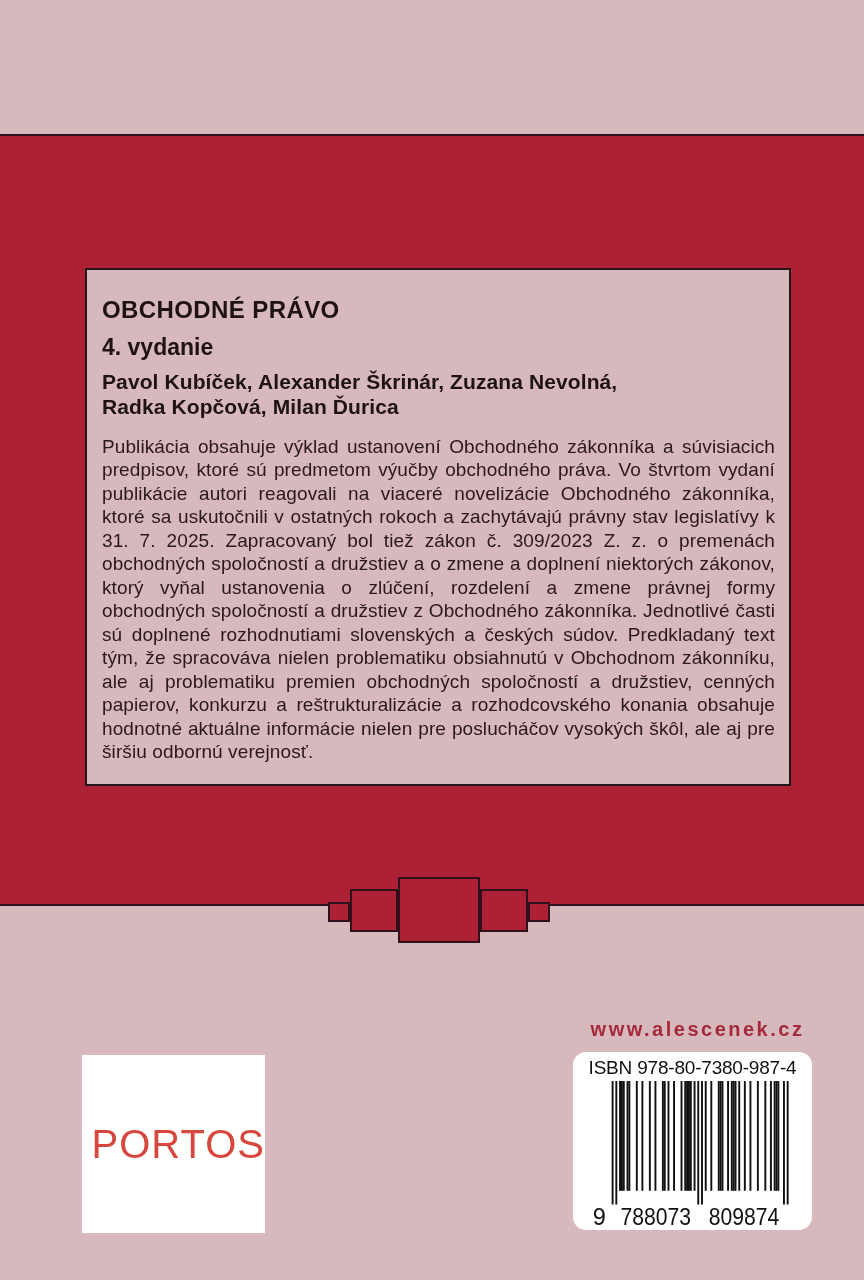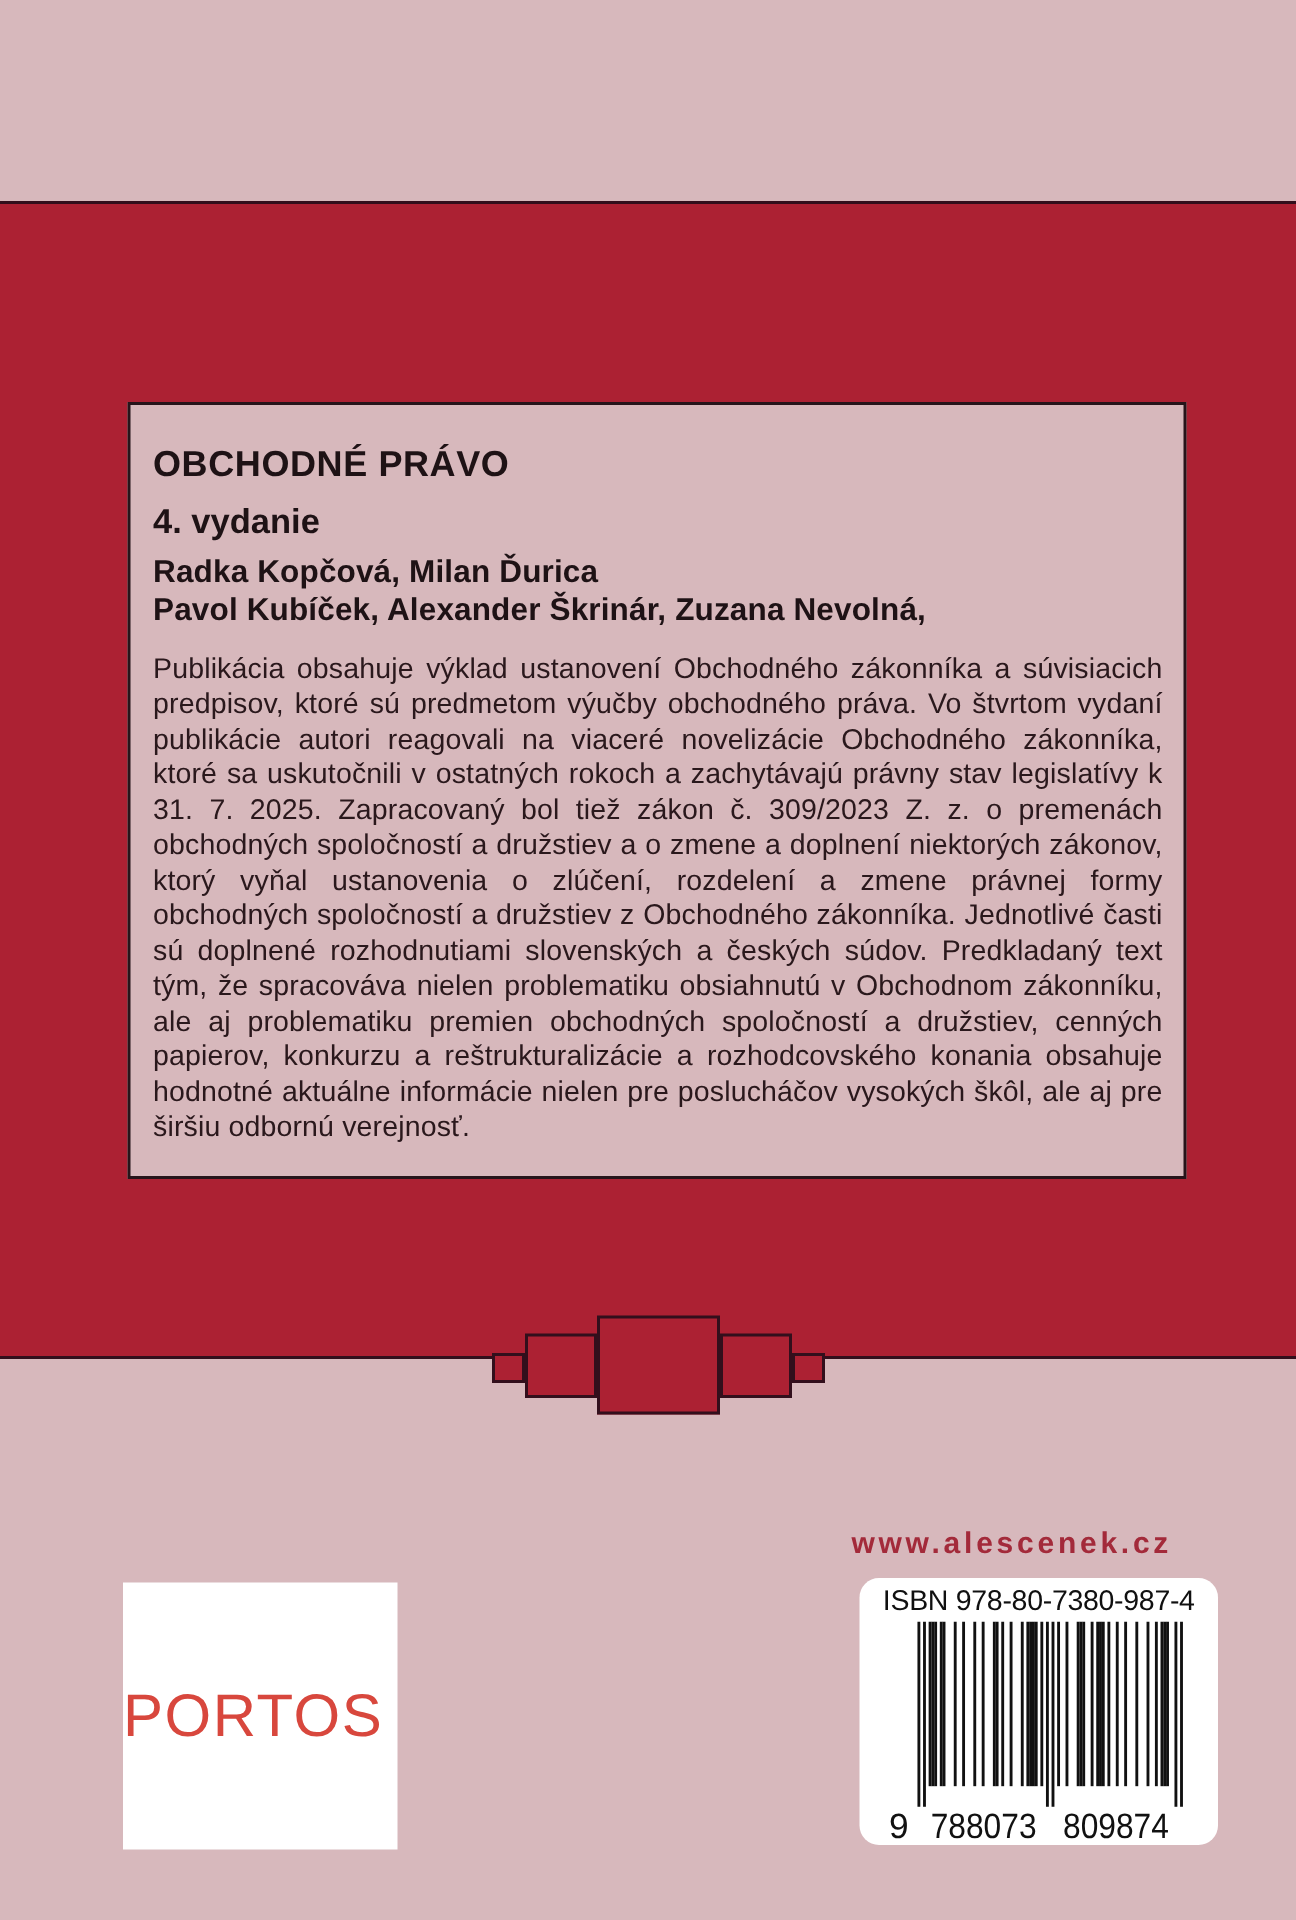--- a/index.html
+++ b/index.html
@@ -52,28 +52,28 @@
     border:2px solid var(--line-dark,#320f1c);
   }
   .orn-sm-l{left:0;top:25px;width:22px;height:20px;}
   .orn-md-l{left:22px;top:12px;width:48px;height:43px;}
   .orn-md-r{left:152px;top:12px;width:48px;height:43px;}
   .orn-sm-r{left:200px;top:25px;width:22px;height:20px;}
   .orn-center{left:70px;top:0;width:82px;height:66px;}
   .logo-box{
     position:absolute;left:82px;top:1055px;width:183px;height:178px;
     background:#ffffff;
-    display:flex;align-items:center;justify-content:flex-start;
+    display:flex;align-items:center;justify-content:flex-end;
   }
   .logo-text{
     color:var(--logo-red,#d8473d);
     font-size:40px;letter-spacing:1px;font-weight:normal;
   }
   .website{
-    position:absolute;left:555px;top:1018px;width:239px;
+    position:absolute;left:578px;top:1018px;width:239px;
     text-align:center;
     color:var(--website-red,#a32a3a);
     font-weight:bold;font-size:20px;letter-spacing:2.5px;
     white-space:nowrap;
   }
   .barcode-box{
     position:absolute;left:573px;top:1052px;width:239px;height:178px;
     background:#ffffff;box-sizing:border-box;
     display:flex;flex-direction:column;align-items:center;
     padding-top:5px;
@@ -90,22 +90,22 @@
 <body>
 
 <div class="cover">
 
   <div class="red-band"></div>
 
   <div class="panel">
     <div class="title">OBCHODNÉ PRÁVO</div>
     <div class="edition">4. vydanie</div>
     <div class="authors">
+      <div>Pavol Kubíček, Alexander Škrinár, Zuzana Nevolná,</div>
       <div>Radka Kopčová, Milan Ďurica</div>
-      <div>Pavol Kubíček, Alexander Škrinár, Zuzana Nevolná,</div>
     </div>
     <p class="desc">Publikácia obsahuje výklad ustanovení Obchodného zákonníka a súvisiacich predpisov, ktoré sú predmetom výučby obchodného práva. Vo štvrtom vydaní publikácie autori reagovali na viaceré novelizácie Obchodného zákonníka, ktoré sa uskutočnili v ostatných rokoch a zachytávajú právny stav legislatívy k 31. 7. 2025. Zapracovaný bol tiež zákon č. 309/2023 Z. z. o premenách obchodných spoločností a družstiev a o zmene a doplnení niektorých zákonov, ktorý vyňal ustanovenia o zlúčení, rozdelení a zmene právnej formy obchodných spoločností a družstiev z Obchodného zákonníka. Jednotlivé časti sú doplnené rozhodnutiami slovenských a českých súdov. Predkladaný text tým, že spracováva nielen problematiku obsiahnutú v Obchodnom zákonníku, ale aj problematiku premien obchodných spoločností a družstiev, cenných papierov, konkurzu a reštrukturalizácie a rozhodcovského konania obsahuje hodnotné aktuálne informácie nielen pre poslucháčov vysokých škôl, ale aj pre širšiu odbornú verejnosť.</p>
   </div>
 
   <div class="ornament">
     <div class="blk orn-sm-l"></div>
     <div class="blk orn-md-l"></div>
     <div class="blk orn-md-r"></div>
     <div class="blk orn-sm-r"></div>
     <div class="blk orn-center"></div>

